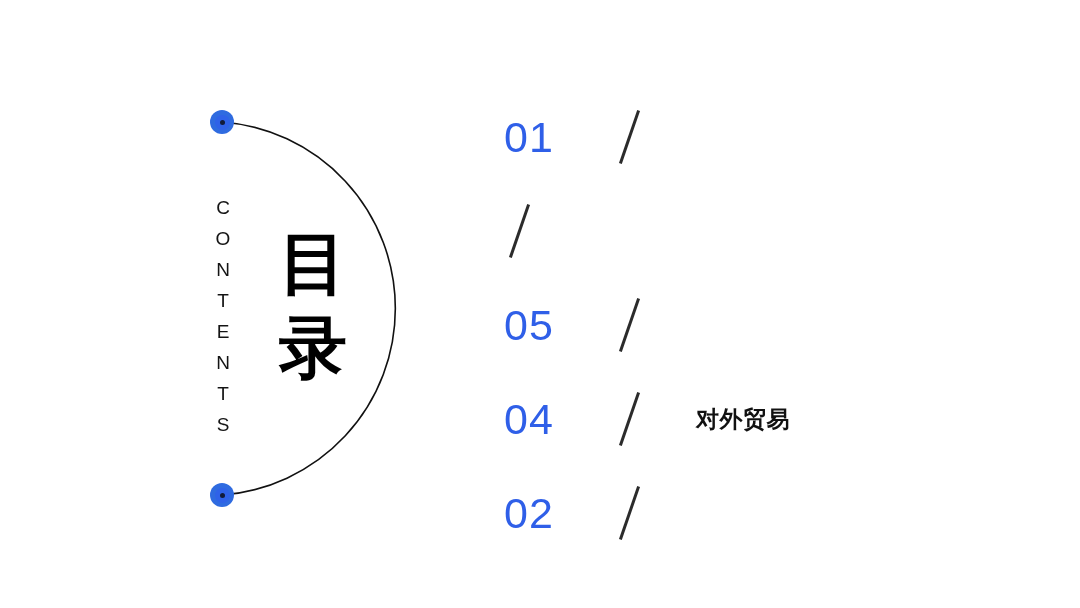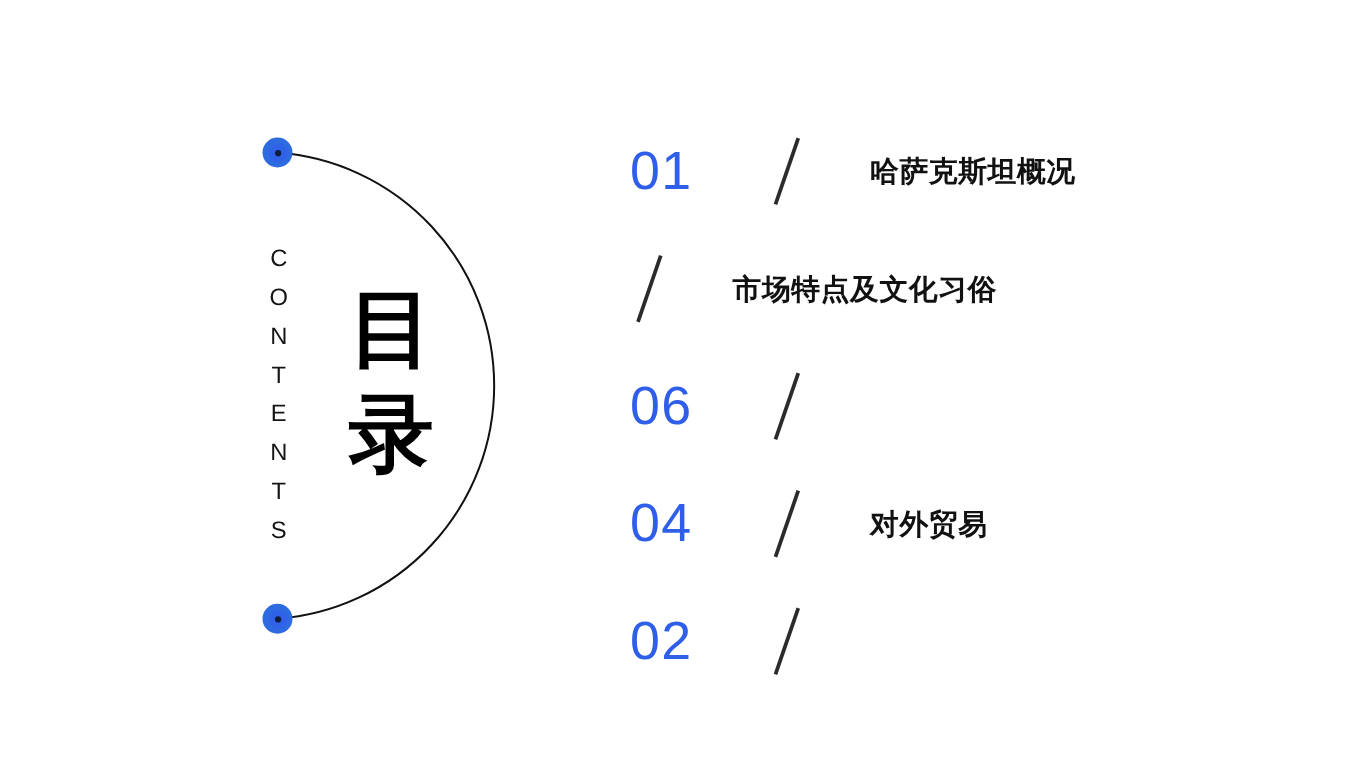--- a/index.html
+++ b/index.html
@@ -184,32 +184,30 @@
 录</div>
   </div>
 
   <div id="toc-list">
 
     <div class="toc-row">
       <span class="toc-number">01</span>
       <span class="toc-slash">
           <i></i>
         </span>
-      <span class="toc-label">哈萨克斯坦概况</span>
-    </div>
-
-    <div class="toc-row">
-      <span class="toc-slash">
-          <i></i>
-        </span>
-      <span class="toc-label">市场特点及文化习俗</span>
-    </div>
-
-    <div class="toc-row">
-      <span class="toc-number">06</span>
+    </div>
+
+    <div class="toc-row">
+      <span class="toc-slash">
+          <i></i>
+        </span>
+    </div>
+
+    <div class="toc-row">
+      <span class="toc-number">05</span>
       <span class="toc-slash">
           <i></i>
         </span>
     </div>
 
     <div class="toc-row">
       <span class="toc-number">04</span>
       <span class="toc-slash">
           <i></i>
         </span>

